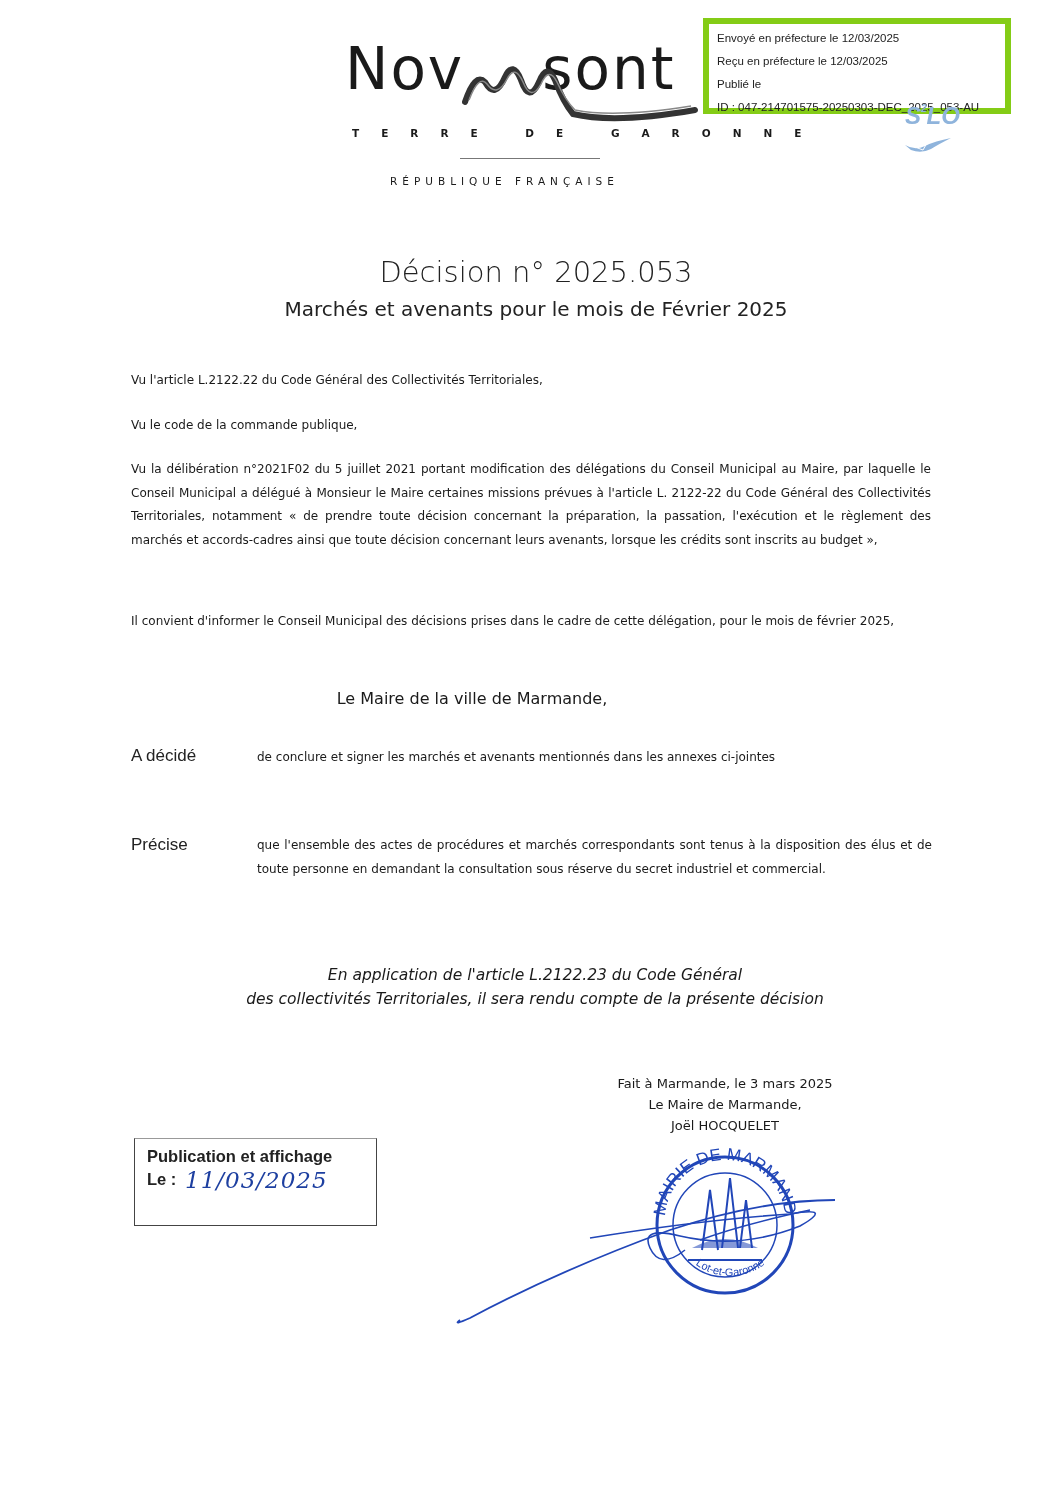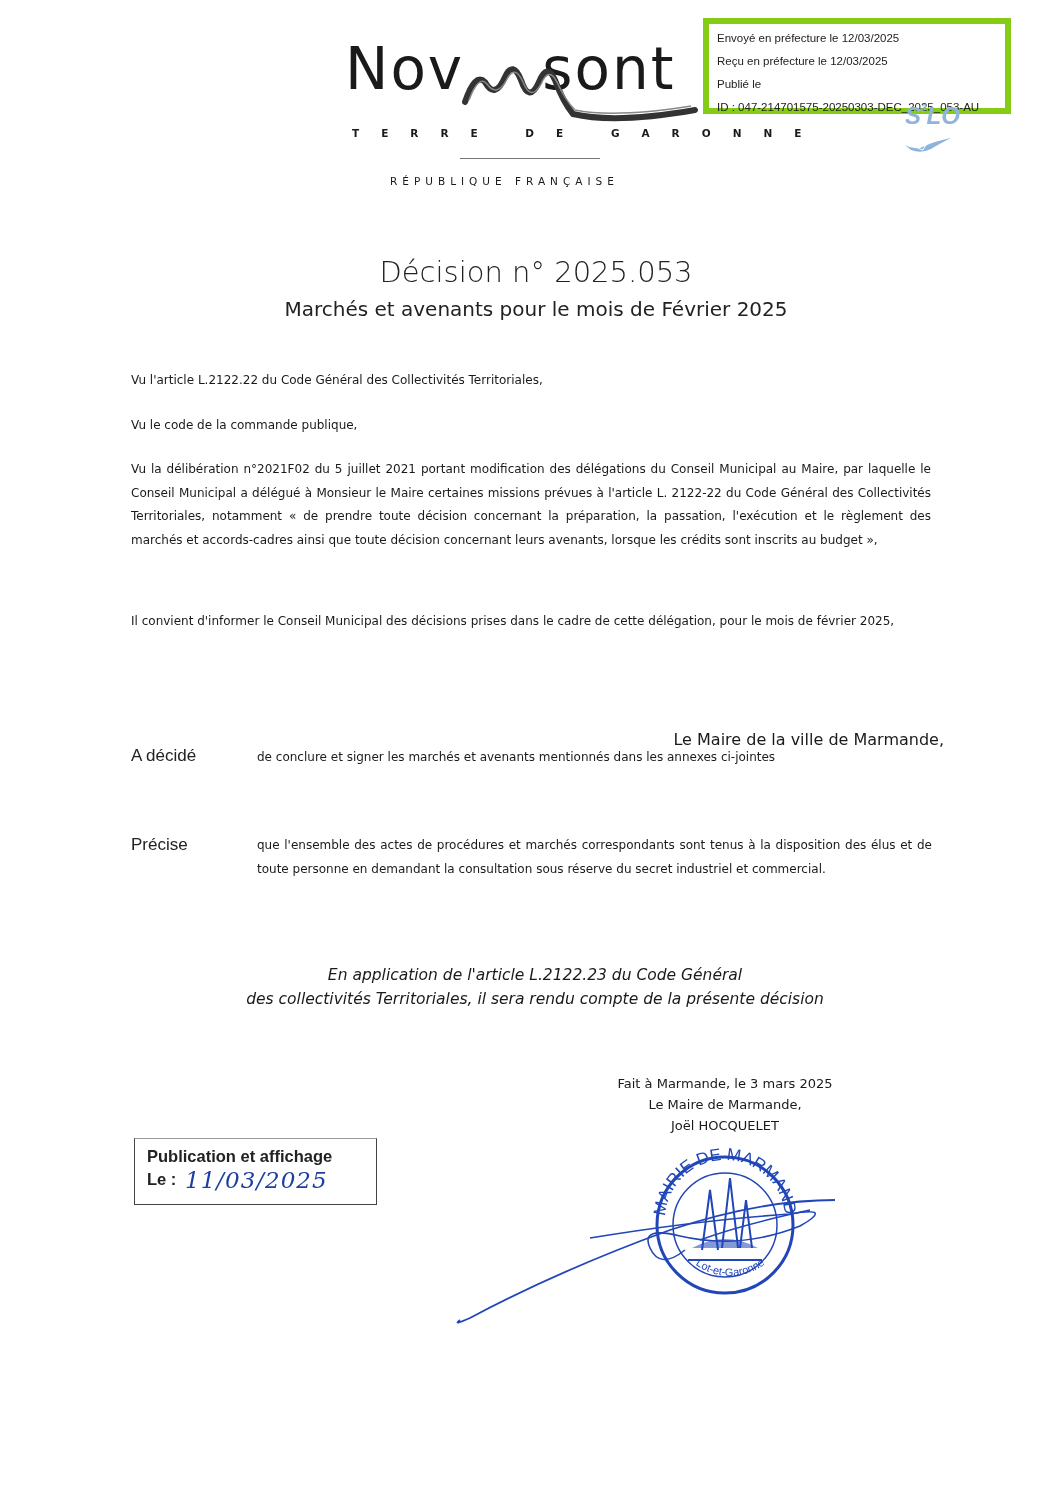--- a/index.html
+++ b/index.html
@@ -36,21 +36,21 @@
 
   .label { left: 131px; font-size: 17px; font-family: Liberation Sans, sans-serif; color: #222; }
   .decide-text { left: 257px; width: 675px; text-align: justify; }
 
   .italic-block { left: 150px; width: 770px; text-align: center; font-style: italic; font-size: 15.5px;
                   line-height: 24px; font-family: "DejaVu Sans", sans-serif; color: #1a1a1a; }
 
   .sign-block { left: 560px; width: 330px; text-align: center; font-size: 13px; line-height: 21px;
                 font-family: "DejaVu Sans", sans-serif; color: #1a1a1a; }
 
-  .pub-box { left: 134px; top: 1138px; width: 243px; height: 67px; border: 1.5px solid #444;
+  .pub-box { left: 134px; top: 1138px; width: 243px; height: 88px; border: 1.5px solid #444;
              border-top-color: #999; box-sizing: border-box; }
   .pub-title { position: absolute; left: 12px; top: 8px; font-family: "Liberation Sans", sans-serif;
                font-weight: bold; font-size: 16.5px; color: #222; white-space: nowrap; }
   .pub-le { position: absolute; left: 12px; top: 31px; font-family: "Liberation Sans", sans-serif;
             font-weight: bold; font-size: 16.5px; color: #222; }
   .pub-date { position: absolute; left: 50px; top: 28px; font-family: "DejaVu Serif", serif;
               font-style: italic; font-size: 23px; color: #1d3fa0; letter-spacing: 1px; white-space: nowrap; }
 
   .stamp-svg { left: 440px; top: 1130px; width: 400px; height: 210px; }
   .logo-swash { left: 455px; top: 52px; width: 250px; height: 70px; }
@@ -84,21 +84,21 @@
 <div class="abs logo-rep">RÉPUBLIQUE FRANÇAISE</div>
 
 <div class="abs title">Décision n° 2025.053</div>
 <div class="abs subtitle">Marchés et avenants pour le mois de Février 2025</div>
 
 <div class="abs para body-text" style="top:369px">Vu l'article L.2122.22 du Code Général des Collectivités Territoriales,</div>
 <div class="abs para body-text" style="top:414px">Vu le code de la commande publique,</div>
 <div class="abs para body-text" style="top:458px">Vu la délibération n°2021F02 du 5 juillet 2021 portant modification des délégations du Conseil Municipal au Maire, par laquelle le Conseil Municipal a délégué à Monsieur le Maire certaines missions prévues à l'article L. 2122-22 du Code Général des Collectivités Territoriales, notamment « de prendre toute décision concernant la préparation, la passation, l'exécution et le règlement des marchés et accords-cadres ainsi que toute décision concernant leurs avenants, lorsque les crédits sont inscrits au budget »,</div>
 <div class="abs para body-text" style="top:610px">Il convient d'informer le Conseil Municipal des décisions prises dans le cadre de cette délégation, pour le mois de février 2025,</div>
 
-<div class="abs body-text" style="left:0;width:944px;text-align:right;top:728px;font-size:16px">Le Maire de la ville de Marmande,</div>
+<div class="abs body-text" style="left:0;width:944px;text-align:center;top:687px;font-size:16px">Le Maire de la ville de Marmande,</div>
 
 <div class="abs label" style="top:746px">A décidé</div>
 <div class="abs decide-text body-text" style="top:746px">de conclure et signer les marchés et avenants mentionnés dans les annexes ci-jointes</div>
 
 <div class="abs label" style="top:835px">Précise</div>
 <div class="abs decide-text body-text" style="top:834px">que l'ensemble des actes de procédures et marchés correspondants sont tenus à la disposition des élus et de toute personne en demandant la consultation sous réserve du secret industriel et commercial.</div>
 
 <div class="abs italic-block" style="top:963px">
   <div>En application de l'article L.2122.23 du Code Général</div>
   <div>des collectivités Territoriales, il sera rendu compte de la présente décision</div>

